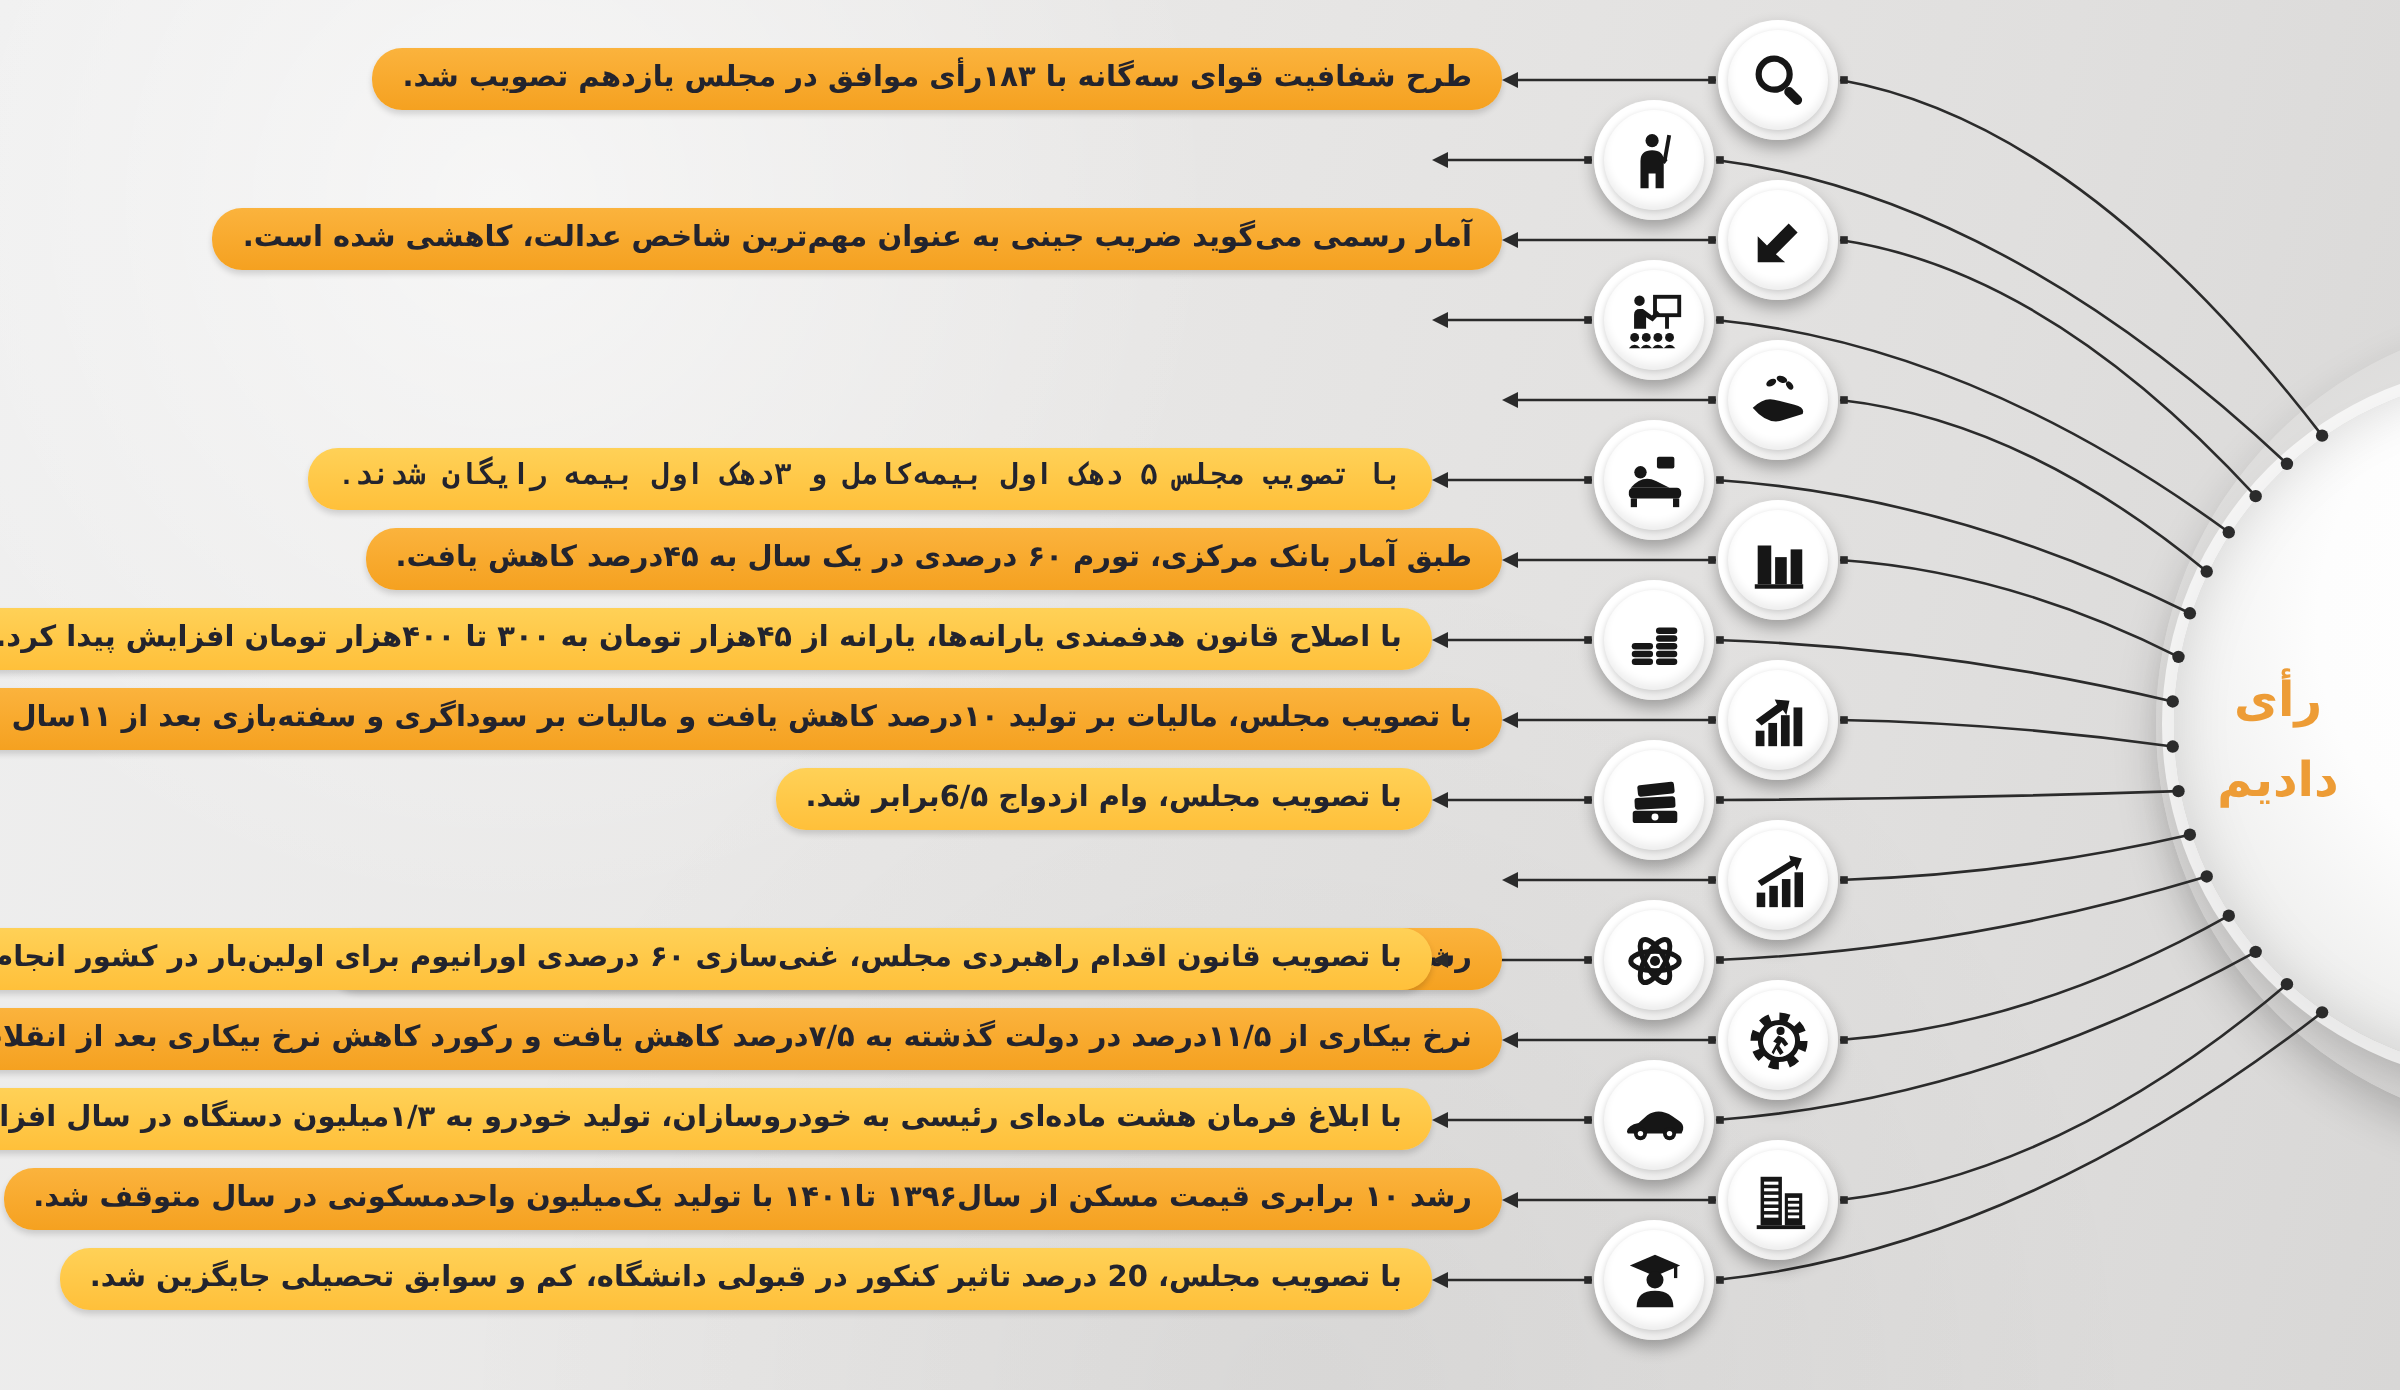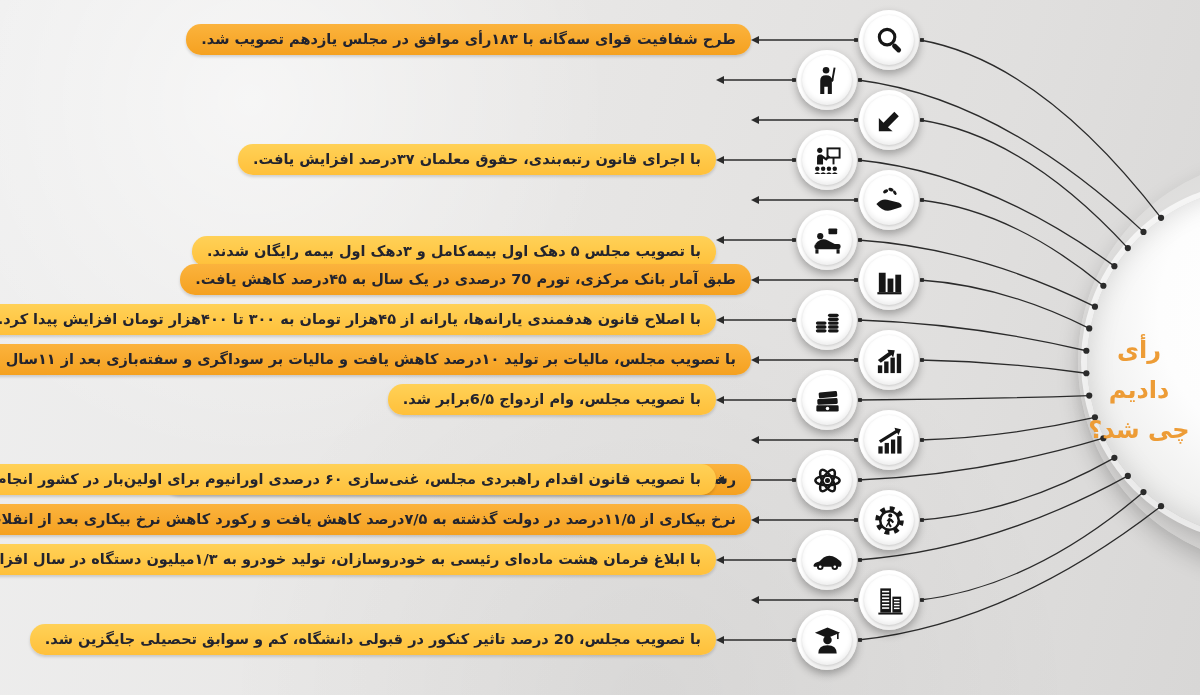--- a/index.html
+++ b/index.html
@@ -145,27 +145,27 @@
     </div>
     <div class="arrowhead" style="left: 716px; top: 75.5px;"></div>
     <div class="disc" style="left: 797px; top: 50px;">
       <svg viewBox="0 0 32 32" fill="#161616">
         <circle cx="14.5" cy="5.5" r="3.4"></circle>
         <path d="M8.5 30 V16 q0-5.5 6-5.5 q6 0 6 5.5 V30 h-4.2 v-7.5 h-3.6 V30 z"></path>
         <rect x="21.2" y="2.5" width="2" height="13" transform="rotate(10 22 9)"></rect>
         <path d="M19 13 l3.5 2.5 -1.5 2 -3.5 -2.5 z"></path>
       </svg>
     </div>
+    <div class="pill pill-dark" dir="rtl" style="right: 449px; top: 104px;">آمار رسمی می‌گوید ضریب جینی به عنوان مهم‌ترین شاخص عدالت، کاهشی شده است.</div>
     <div class="arrowhead" style="left: 751px; top: 115.5px;"></div>
     <div class="disc" style="left: 859px; top: 90px;">
       <svg viewBox="0 0 32 32" fill="#161616">
         <path d="M5 27 V13.5 l4.8 4.8 L21 7 l4.6 4.6 -11.2 11.3 L19.2 27 z"></path>
       </svg>
     </div>
-    <div class="pill pill-light" dir="rtl" style="right: 484px; top: 144px;">با اجرای قانون رتبه‌بندی، حقوق معلمان ۳۷درصد افزایش یافت.</div>
     <div class="arrowhead" style="left: 716px; top: 155.5px;"></div>
     <div class="disc" style="left: 797px; top: 130px;">
       <svg viewBox="0 0 32 32" fill="#161616">
         <rect x="16" y="3.5" width="12.5" height="9.5" fill="none" stroke="#161616" stroke-width="2"></rect>
         <rect x="21.2" y="13" width="2" height="7"></rect>
         <circle cx="8" cy="5.5" r="2.7"></circle>
         <path d="M5.2 20 v-7.2 q0-3 3-3 h1.6 l4.6 3.4 2.6-2.6 1.6 1.6 -3.8 4 -3.4-2.2 V20 z"></path>
         <circle cx="5.5" cy="24.5" r="2.3"></circle>
         <circle cx="11.5" cy="24.5" r="2.3"></circle>
         <circle cx="17.5" cy="24.5" r="2.3"></circle>
@@ -175,33 +175,33 @@
     </div>
     <div class="arrowhead" style="left: 751px; top: 195.5px;"></div>
     <div class="disc" style="left: 859px; top: 170px;">
       <svg viewBox="0 0 32 32" fill="#161616">
         <ellipse cx="12" cy="6.5" rx="2.8" ry="1.7" transform="rotate(-30 12 6.5)"></ellipse>
         <ellipse cx="17.5" cy="4.8" rx="2.8" ry="1.7" transform="rotate(20 17.5 4.8)"></ellipse>
         <ellipse cx="21.5" cy="8" rx="2.4" ry="1.5" transform="rotate(55 21.5 8)"></ellipse>
         <path d="M2.5 19.5 q5.5-5.5 11-4.2 l10.5 2.6 q4.5 1.1 4.5 3.6 l-0.3 1.2 -10.8 3.4 q-7.5 2.2 -15-6.6 z"></path>
       </svg>
     </div>
-    <div class="pill pill-light" dir="rtl" style="right: 484px; top: 236px;">با تصویب مجلس ۵ دهک اول بیمه‌کامل و ۳دهک اول بیمه رایگان شدند.</div>
+    <div class="pill pill-light" dir="rtl" style="right: 484px; top: 224px; font-family: Liberation Mono, monospace;">با تصویب مجلس ۵ دهک اول بیمه‌کامل و ۳دهک اول بیمه رایگان شدند.</div>
     <div class="arrowhead" style="left: 716px; top: 235.5px;"></div>
     <div class="disc" style="left: 797px; top: 210px;">
       <svg viewBox="0 0 32 32" fill="#161616">
         <rect x="17" y="3.5" width="9" height="6" rx="1"></rect>
         <circle cx="8.5" cy="11.5" r="3.2"></circle>
         <path d="M3.5 19.5 q6-7 13-3.5 l7 3.5 z"></path>
         <rect x="2.5" y="19.5" width="27" height="5.5" rx="2.2"></rect>
         <rect x="3.5" y="25" width="3.2" height="4.5"></rect>
         <rect x="25.3" y="25" width="3.2" height="4.5"></rect>
       </svg>
     </div>
-    <div class="pill pill-dark" dir="rtl" style="right: 449px; top: 264px;">طبق آمار بانک مرکزی، تورم 70 درصدی در یک سال به ۴۵درصد کاهش یافت.</div>
+    <div class="pill pill-dark" dir="rtl" style="right: 449px; top: 264px;">طبق آمار بانک مرکزی، تورم ۶۰ درصدی در یک سال به ۴۵درصد کاهش یافت.</div>
     <div class="arrowhead" style="left: 751px; top: 275.5px;"></div>
     <div class="disc" style="left: 859px; top: 250px;">
       <svg viewBox="0 0 32 32" fill="#161616">
         <rect x="5" y="8" width="7" height="20"></rect>
         <rect x="14" y="14" width="6" height="14"></rect>
         <rect x="22" y="10" width="6" height="18"></rect>
         <rect x="3.5" y="28" width="25" height="2.3"></rect>
       </svg>
     </div>
     <div class="pill pill-light" dir="rtl" style="right: 484px; top: 304px;">با اصلاح قانون هدفمندی یارانه‌ها، یارانه از ۴۵هزار تومان به ۳۰۰ تا ۴۰۰هزار تومان افزایش پیدا کرد.</div>
@@ -278,20 +278,21 @@
     <div class="arrowhead" style="left: 716px; top: 555.5px;"></div>
     <div class="disc" style="left: 797px; top: 530px;">
       <svg viewBox="0 0 32 32" fill="#161616">
         <path d="M1.5 21.5 q0.5-3.5 6-4.5 l4.5-4 q6-4 13 0.5 l3.5 2.5 q2.5 1.5 2 4.5 l-0.8 2 H2 z"></path>
         <circle cx="8.5" cy="22.5" r="3.4"></circle>
         <circle cx="23.5" cy="22.5" r="3.4"></circle>
         <circle cx="8.5" cy="22.5" r="1.4" fill="#fff"></circle>
         <circle cx="23.5" cy="22.5" r="1.4" fill="#fff"></circle>
       </svg>
     </div>
+    <div class="pill pill-dark" dir="rtl" style="right: 449px; top: 584px;">رشد ۱۰ برابری قیمت مسکن از سال۱۳۹۶ تا۱۴۰۱ با تولید یک‌میلیون واحدمسکونی در سال متوقف شد.</div>
     <div class="arrowhead" style="left: 751px; top: 595.5px;"></div>
     <div class="disc" style="left: 859px; top: 570px;">
       <svg viewBox="0 0 32 32" fill="#161616">
         <rect x="6.5" y="3.5" width="11" height="25"></rect>
         <g fill="#fff">
           <rect x="8.3" y="6" width="7.4" height="1.6"></rect>
           <rect x="8.3" y="9.4" width="7.4" height="1.6"></rect>
           <rect x="8.3" y="12.8" width="7.4" height="1.6"></rect>
           <rect x="8.3" y="16.2" width="7.4" height="1.6"></rect>
           <rect x="8.3" y="19.6" width="7.4" height="1.6"></rect>
@@ -312,15 +313,14 @@
     <div class="disc" style="left: 797px; top: 610px;">
       <svg viewBox="0 0 32 32" fill="#161616">
         <path d="M16 2.5 L29 8 16 13.5 3 8 z"></path>
         <rect x="25.8" y="8" width="1.7" height="6.5"></rect>
         <circle cx="16" cy="15.5" r="4.4"></circle>
         <path d="M6.5 29.5 q0-8.5 9.5-8.5 q9.5 0 9.5 8.5 z"></path>
       </svg>
     </div>
     <div class="hub-text">
     <div>رأی دادیم</div>
-    <div>چی شد؟</div>
   </div>
 </div>
 
 </body></html>

